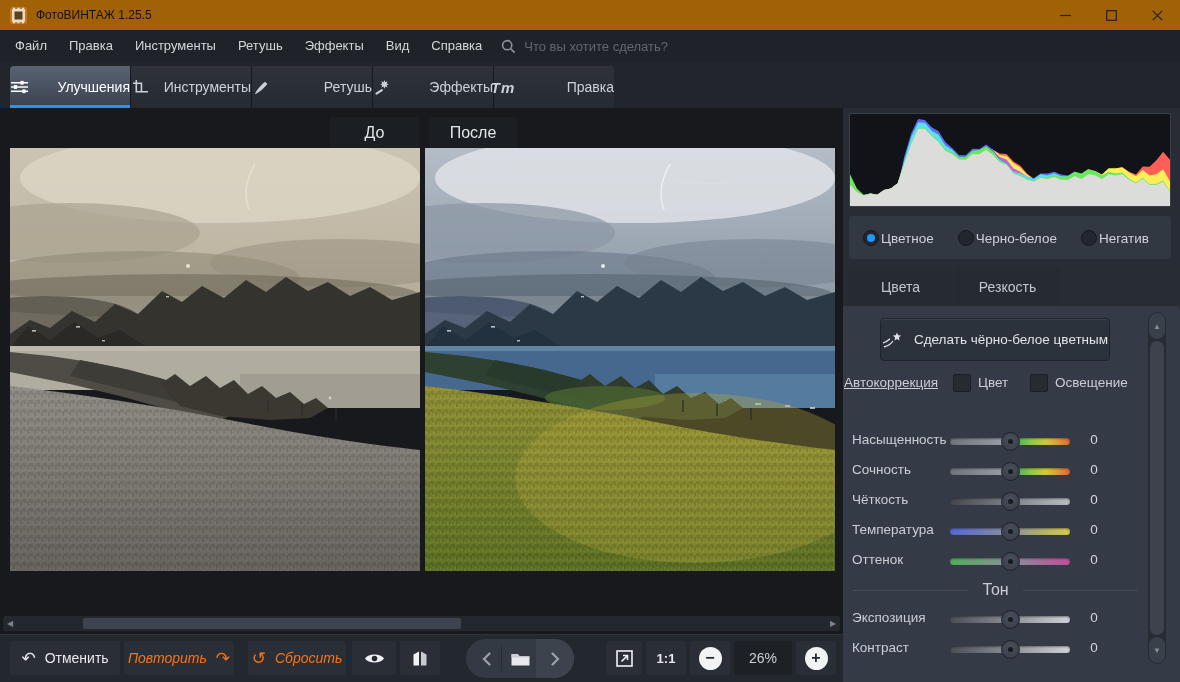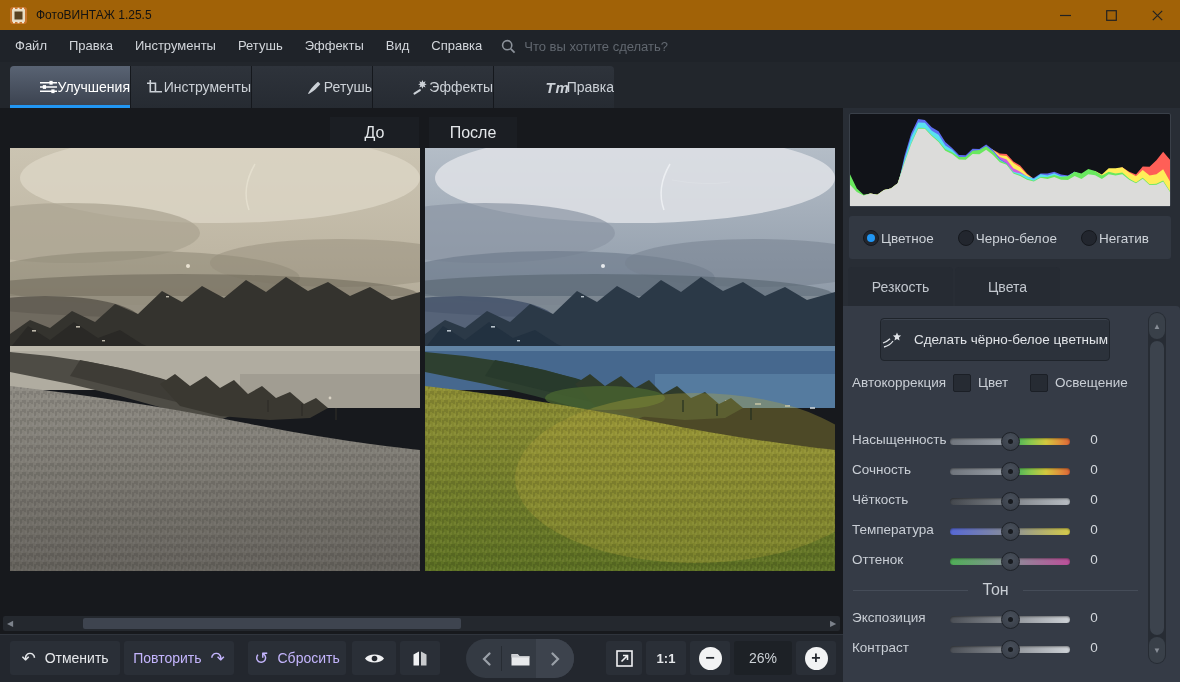--- a/index.html
+++ b/index.html
@@ -13,21 +13,21 @@
   .win-controls{margin-left:auto;display:flex;height:100%;}
   .win-btn{width:46px;height:100%;display:flex;align-items:center;justify-content:center;color:#222;}
   
   .menubar{position:absolute;left:0;top:30px;width:1180px;height:32px;background:#1f2329;display:flex;align-items:center;padding-left:4px;box-sizing:border-box;}
   .menu-item{padding:0 11px;font-size:13px;color:#d2d6db;line-height:32px;cursor:default;}
   .menu-search{display:flex;align-items:center;margin-left:8px;gap:8px;}
   .search-placeholder{font-size:13px;color:#61676f;}
   
   .tabbar{position:absolute;left:0;top:62px;width:1180px;height:46px;background:#22262c;}
   .main-tabs{position:absolute;left:10px;top:4px;height:42px;display:flex;border-radius:4px 4px 0 0;overflow:hidden;}
-  .main-tab{width:120px;display:flex;align-items:center;justify-content:flex-end;
+  .main-tab{width:120px;display:flex;align-items:center;justify-content:space-between;
     background:linear-gradient(#2e333b,#262b32);color:#ccd1d7;font-size:14px;position:relative;border-right:1px solid #15181d;}
   .main-tab:last-child{border-right:none;}
   .main-tab.active{background:linear-gradient(#596373,#3a414e);color:#fff;}
   .main-tab.active::after{content:"";position:absolute;left:0;right:0;bottom:0;height:3px;background:var(--accent-blue,#2196f3);}
   .tab-ico{display:flex;width:18px;height:16px;align-items:center;justify-content:center;}
   .text-ico{font-weight:bold;font-size:15px;letter-spacing:1px;font-style:italic;}
   .save-btn{position:absolute;left:930px;top:69px;width:118px;height:38px;border-radius:3px;
     background:linear-gradient(#35aa59,#268f48);box-shadow:inset 0 1px 0 #58c07c;display:flex;align-items:center;justify-content:center;gap:10px;color:#fff;font-size:14px;}
   .print-btn{position:absolute;left:1051px;top:69px;width:119px;height:38px;border-radius:3px;background:#1d2127;display:flex;align-items:center;justify-content:center;gap:11px;color:#e0e3e7;font-size:14px;}
   
@@ -39,21 +39,21 @@
   .photo svg{display:block;width:410px;height:423px;}
   .photo-before{left:10px;}
   .photo-after{left:425px;}
   .h-scroll{position:absolute;left:3px;top:508px;width:837px;height:15px;background:#24282e;border-radius:2px;}
   .h-arrow{position:absolute;top:0;width:14px;height:15px;display:flex;align-items:center;justify-content:center;color:#7c828b;font-size:8px;}
   .h-arrow.left{left:0;} .h-arrow.right{right:0;}
   .h-thumb{position:absolute;left:80px;top:2px;width:378px;height:11px;background:#3e444f;border-radius:2px;}
   
   .bottom-bar{position:absolute;left:0;top:634px;width:843px;height:48px;background:#23272e;border-top:1px solid #2f343c;box-sizing:border-box;}
   .tb-btn{position:absolute;top:6px;height:34px;background:#2a2f37;border-radius:3px;display:flex;align-items:center;justify-content:center;gap:9px;font-size:14px;color:#e6e8eb;box-sizing:border-box;}
-  .tb-btn.disabled{color:#c4b5fd;}
+  .tb-btn.disabled{color:#f97316;font-style:italic;}
   .glyph{font-size:17px;line-height:1;}
   .btn-undo{left:10px;width:110px;}
   .btn-redo{left:124px;width:110px;}
   .btn-reset{left:248px;width:98px;}
   .btn-eye{left:352px;width:44px;}
   .btn-compare{left:400px;width:40px;}
   .nav-pill{position:absolute;left:466px;top:4px;width:108px;height:39px;background:#343a43;border-radius:20px;}
   .pill-right{position:absolute;right:0;top:0;width:38px;height:39px;background:#3d434d;border-radius:0 20px 20px 0;}
   .pill-div{position:absolute;left:35px;top:7px;width:1px;height:25px;background:#272c33;}
   .pill-item{position:absolute;top:0;height:39px;display:flex;align-items:center;justify-content:center;color:#9aa0a8;}
@@ -70,21 +70,21 @@
   .radio-row{position:absolute;left:6px;top:108px;width:322px;height:43px;background:#323842;border-radius:3px;display:flex;align-items:center;padding-left:14px;gap:24px;box-sizing:border-box;}
   .radio{display:flex;align-items:flex-end;gap:2px;font-size:13.5px;color:#cdd2d8;}
   .rdot{width:16px;height:16px;border-radius:50%;background:#22262e;border:1px solid #15181d;display:flex;align-items:center;justify-content:center;box-sizing:border-box;}
   .radio.selected .rdot::after{content:"";width:8px;height:8px;border-radius:50%;background:var(--accent-blue,#2196f3);}
   .panel-tabs{position:absolute;left:5px;top:159px;height:41px;display:flex;gap:2px;}
   .p-tab{width:105px;height:39px;border-radius:4px 4px 0 0;background:#262b33;color:#c2c7ce;font-size:14px;display:flex;align-items:center;justify-content:center;}
   .p-tab.active{background:linear-gradient(#4a5260,#353b46);color:#fff;height:41px;}
   .panel-content{position:absolute;left:0;top:198px;width:337px;height:376px;background:#353b46;border-radius:0 4px 0 0;}
   .magic-btn{position:absolute;left:37px;top:12px;width:230px;height:43px;background:#2c323b;border:1px solid #1f242b;border-radius:4px;box-shadow:inset 0 1px 0 #3c434e;display:flex;align-items:center;justify-content:center;gap:10px;color:#e0e3e7;font-size:13.5px;box-sizing:border-box;}
   .auto-row{position:absolute;left:0;top:66px;width:337px;height:24px;font-size:13.5px;color:#c9ced5;}
-  .auto-label{position:absolute;left:9px;top:3px;}
+  .auto-label{position:absolute;left:1px;top:3px;text-decoration:underline;}
   .checkbox{position:absolute;top:2px;width:18px;height:18px;background:#262b33;border:1px solid #1b1f26;border-radius:2px;box-sizing:border-box;}
   .cb1{left:110px;} .cb2{left:187px;}
   .cb-lbl1{position:absolute;left:135px;top:3px;} .cb-lbl2{position:absolute;left:212px;top:3px;}
   .srow{position:absolute;left:0;width:337px;height:28px;}
   .s-label{position:absolute;left:9px;top:5px;font-size:13.5px;color:#c9ced5;}
   .s-track{position:absolute;left:107px;top:11px;width:120px;height:7px;border-radius:4px;box-shadow:inset 0 1px 2px rgba(0,0,0,.4);}
   .s-thumb{position:absolute;left:158px;top:3px;width:19px;height:19px;border-radius:50%;background:radial-gradient(circle at 50% 38%,#4a515c,#343a44);border:1px solid #1e2228;box-sizing:border-box;display:flex;align-items:center;justify-content:center;}
   .s-thumb::after{content:"";width:5px;height:5px;border-radius:50%;background:#171a1f;}
   .s-value{position:absolute;left:238px;top:5px;width:26px;text-align:center;font-size:13.5px;color:#d3d7dc;}
   .tone-div{position:absolute;left:0;top:272px;width:305px;height:24px;display:flex;align-items:center;gap:14px;padding:0 10px;box-sizing:border-box;color:#c9ced5;font-size:16px;}
@@ -428,22 +428,22 @@
         <span class="rdot"></span>
         <span>Черно-белое</span>
       </div>
       <div class="radio">
         <span class="rdot"></span>
         <span>Негатив</span>
       </div>
     </div>
 
     <div class="panel-tabs">
+      <div class="p-tab">Цвета</div>
       <div class="p-tab">Резкость</div>
-      <div class="p-tab">Цвета</div>
     </div>
 
     <div class="panel-content">
       <div class="magic-btn">
         <svg width="22" height="18" viewBox="0 0 22 18">
           <g stroke="#dfe3e7" stroke-width="1.3" fill="none">
               <path d="M2 16c4-1 7-3 9-6"></path>
               <path d="M1 12c3-1 5-2.2 7-4.2"></path>
             </g>
           <path d="M15 1.5l1.2 2.7 2.9.3-2.2 2 .6 2.9-2.5-1.5-2.5 1.5.6-2.9-2.2-2 2.9-.3z" fill="#dfe3e7"></path>

